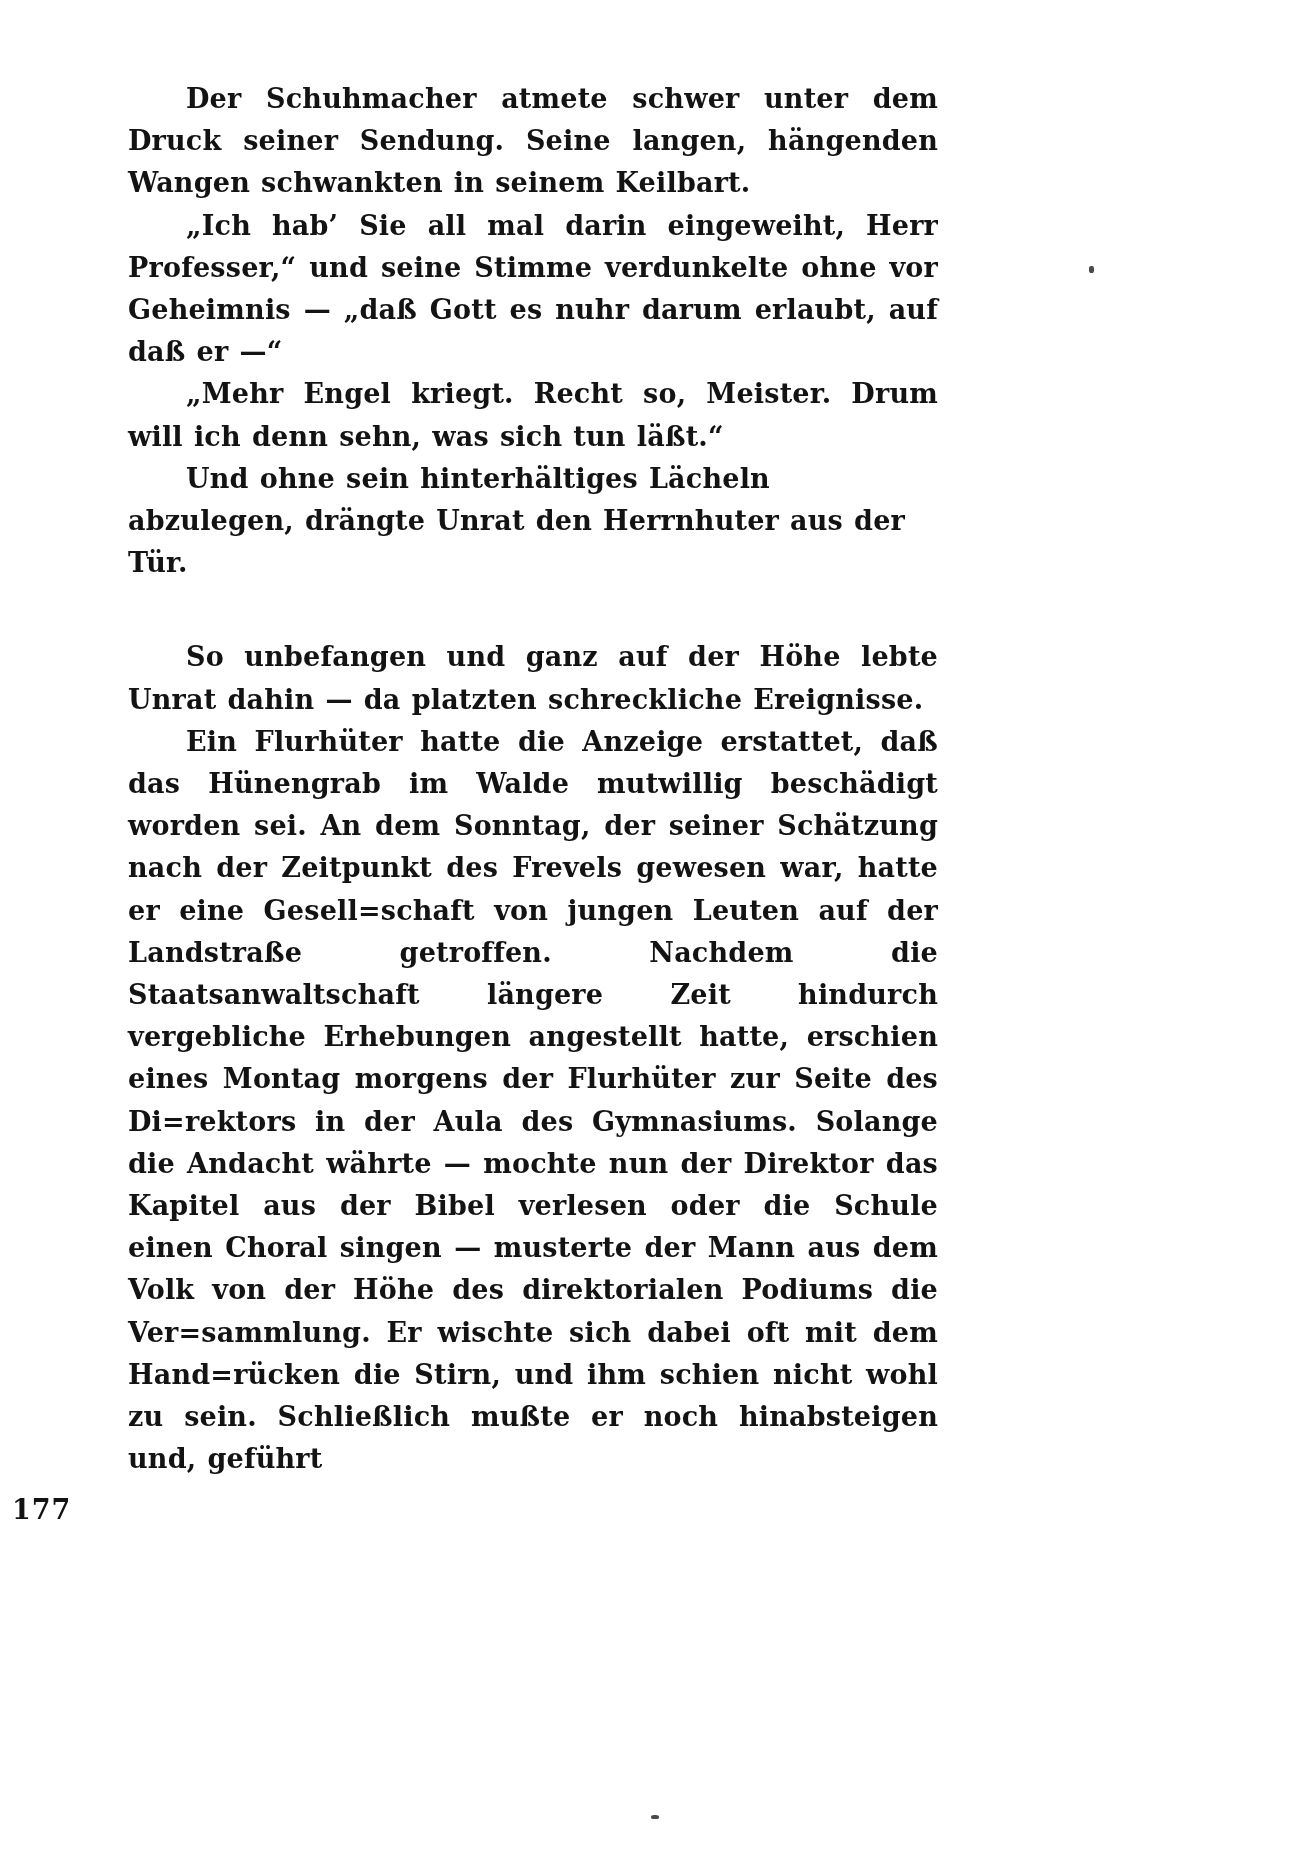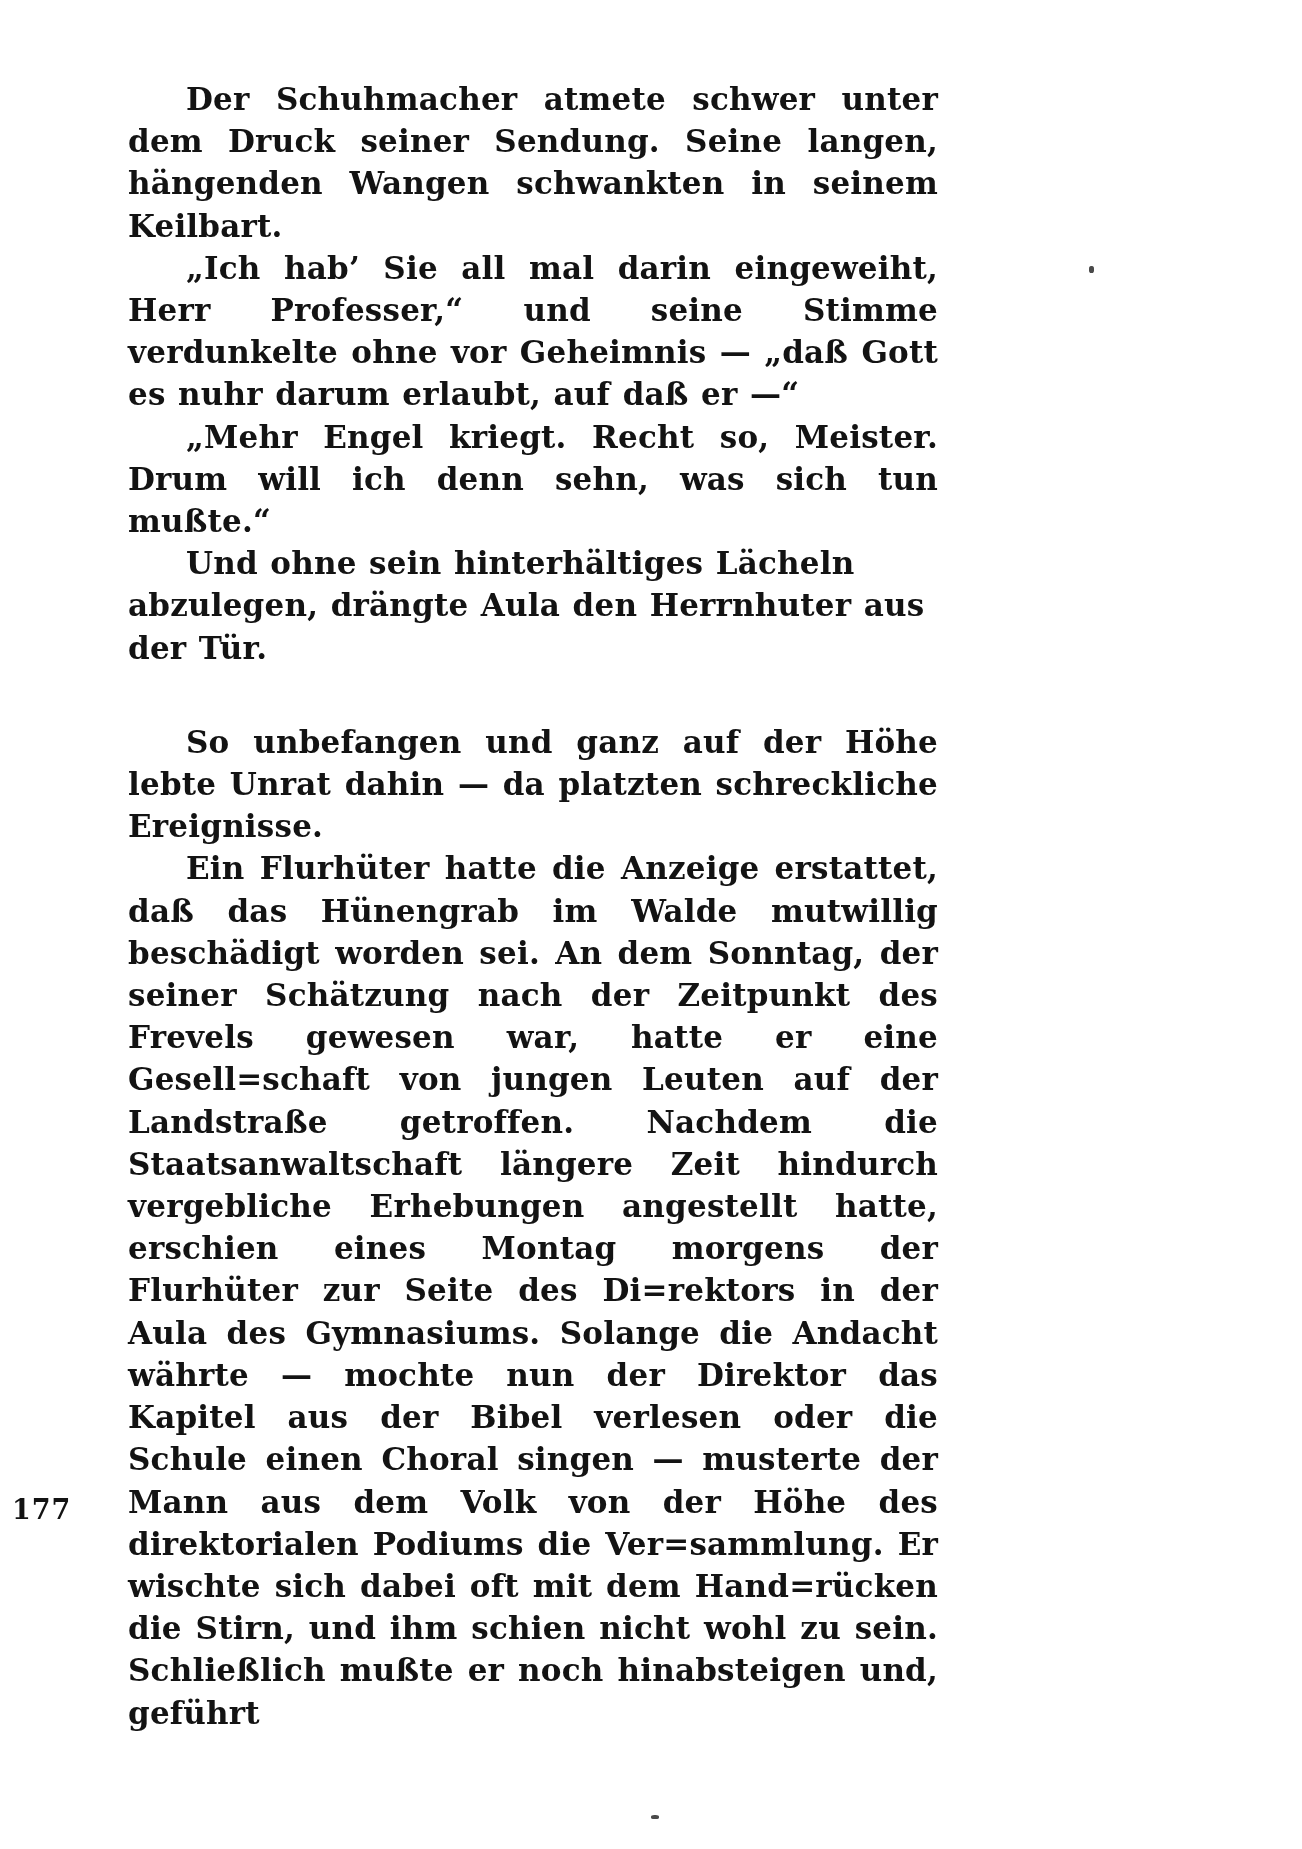--- a/index.html
+++ b/index.html
@@ -29,21 +29,21 @@
   .text-block {
     position: absolute;
     left: 128px;
     top: 78px;
     width: 810px;
   }
 
   
   .para {
     font-family: "DejaVu Serif", "Liberation Serif", serif;
-    font-size: 31px;
+    font-size: 27px;
     line-height: 42.2px;
     font-weight: 700;
     text-align: justify;
     text-justify: inter-word;
     letter-spacing: 0.2px;
     word-spacing: 1.5px;
     margin: 0;
     color: #131313;
     -webkit-font-smoothing: none;
   }
@@ -95,22 +95,22 @@
 </head>
 <body>
 
 <div class="page">
 
   <div class="text-block">
 
     <div class="section-1">
       <p class="para indent">Der Schuhmacher atmete schwer unter dem Druck seiner Sendung. Seine langen, hängenden Wangen schwankten in seinem Keilbart.</p>
       <p class="para indent">„Ich hab’ Sie all mal darin eingeweiht, Herr Professer,“ und seine Stimme verdunkelte ohne vor Geheimnis — „daß Gott es nuhr darum erlaubt, auf daß er —“</p>
-      <p class="para indent">„Mehr Engel kriegt. Recht so, Meister. Drum will ich denn sehn, was sich tun mußte.“</p>
-      <p class="para indent last-line-left">Und ohne sein hinterhältiges Lächeln abzulegen, drängte Aula den Herrnhuter aus der Tür.</p>
+      <p class="para indent">„Mehr Engel kriegt. Recht so, Meister. Drum will ich denn sehn, was sich tun läßt.“</p>
+      <p class="para indent last-line-left">Und ohne sein hinterhältiges Lächeln abzulegen, drängte Unrat den Herrnhuter aus der Tür.</p>
     </div>
 
     <div class="section-2 gap-before">
       <p class="para indent">So unbefangen und ganz auf der Höhe lebte Unrat dahin — da platzten schreckliche Ereignisse.</p>
       <p class="para indent">Ein Flurhüter hatte die Anzeige erstattet, daß das Hünengrab im Walde mutwillig beschädigt worden sei. An dem Sonntag, der seiner Schätzung nach der Zeitpunkt des Frevels gewesen war, hatte er eine Gesell=schaft von jungen Leuten auf der Landstraße getroffen. Nachdem die Staatsanwaltschaft längere Zeit hindurch vergebliche Erhebungen angestellt hatte, erschien eines Montag morgens der Flurhüter zur Seite des Di=rektors in der Aula des Gymnasiums. Solange die Andacht währte — mochte nun der Direktor das Kapitel aus der Bibel verlesen oder die Schule einen Choral singen — musterte der Mann aus dem Volk von der Höhe des direktorialen Podiums die Ver=sammlung. Er wischte sich dabei oft mit dem Hand=rücken die Stirn, und ihm schien nicht wohl zu sein. Schließlich mußte er noch hinabsteigen und, geführt</p>
     </div>
 
   </div>
 
   <div class="page-number">177</div>

